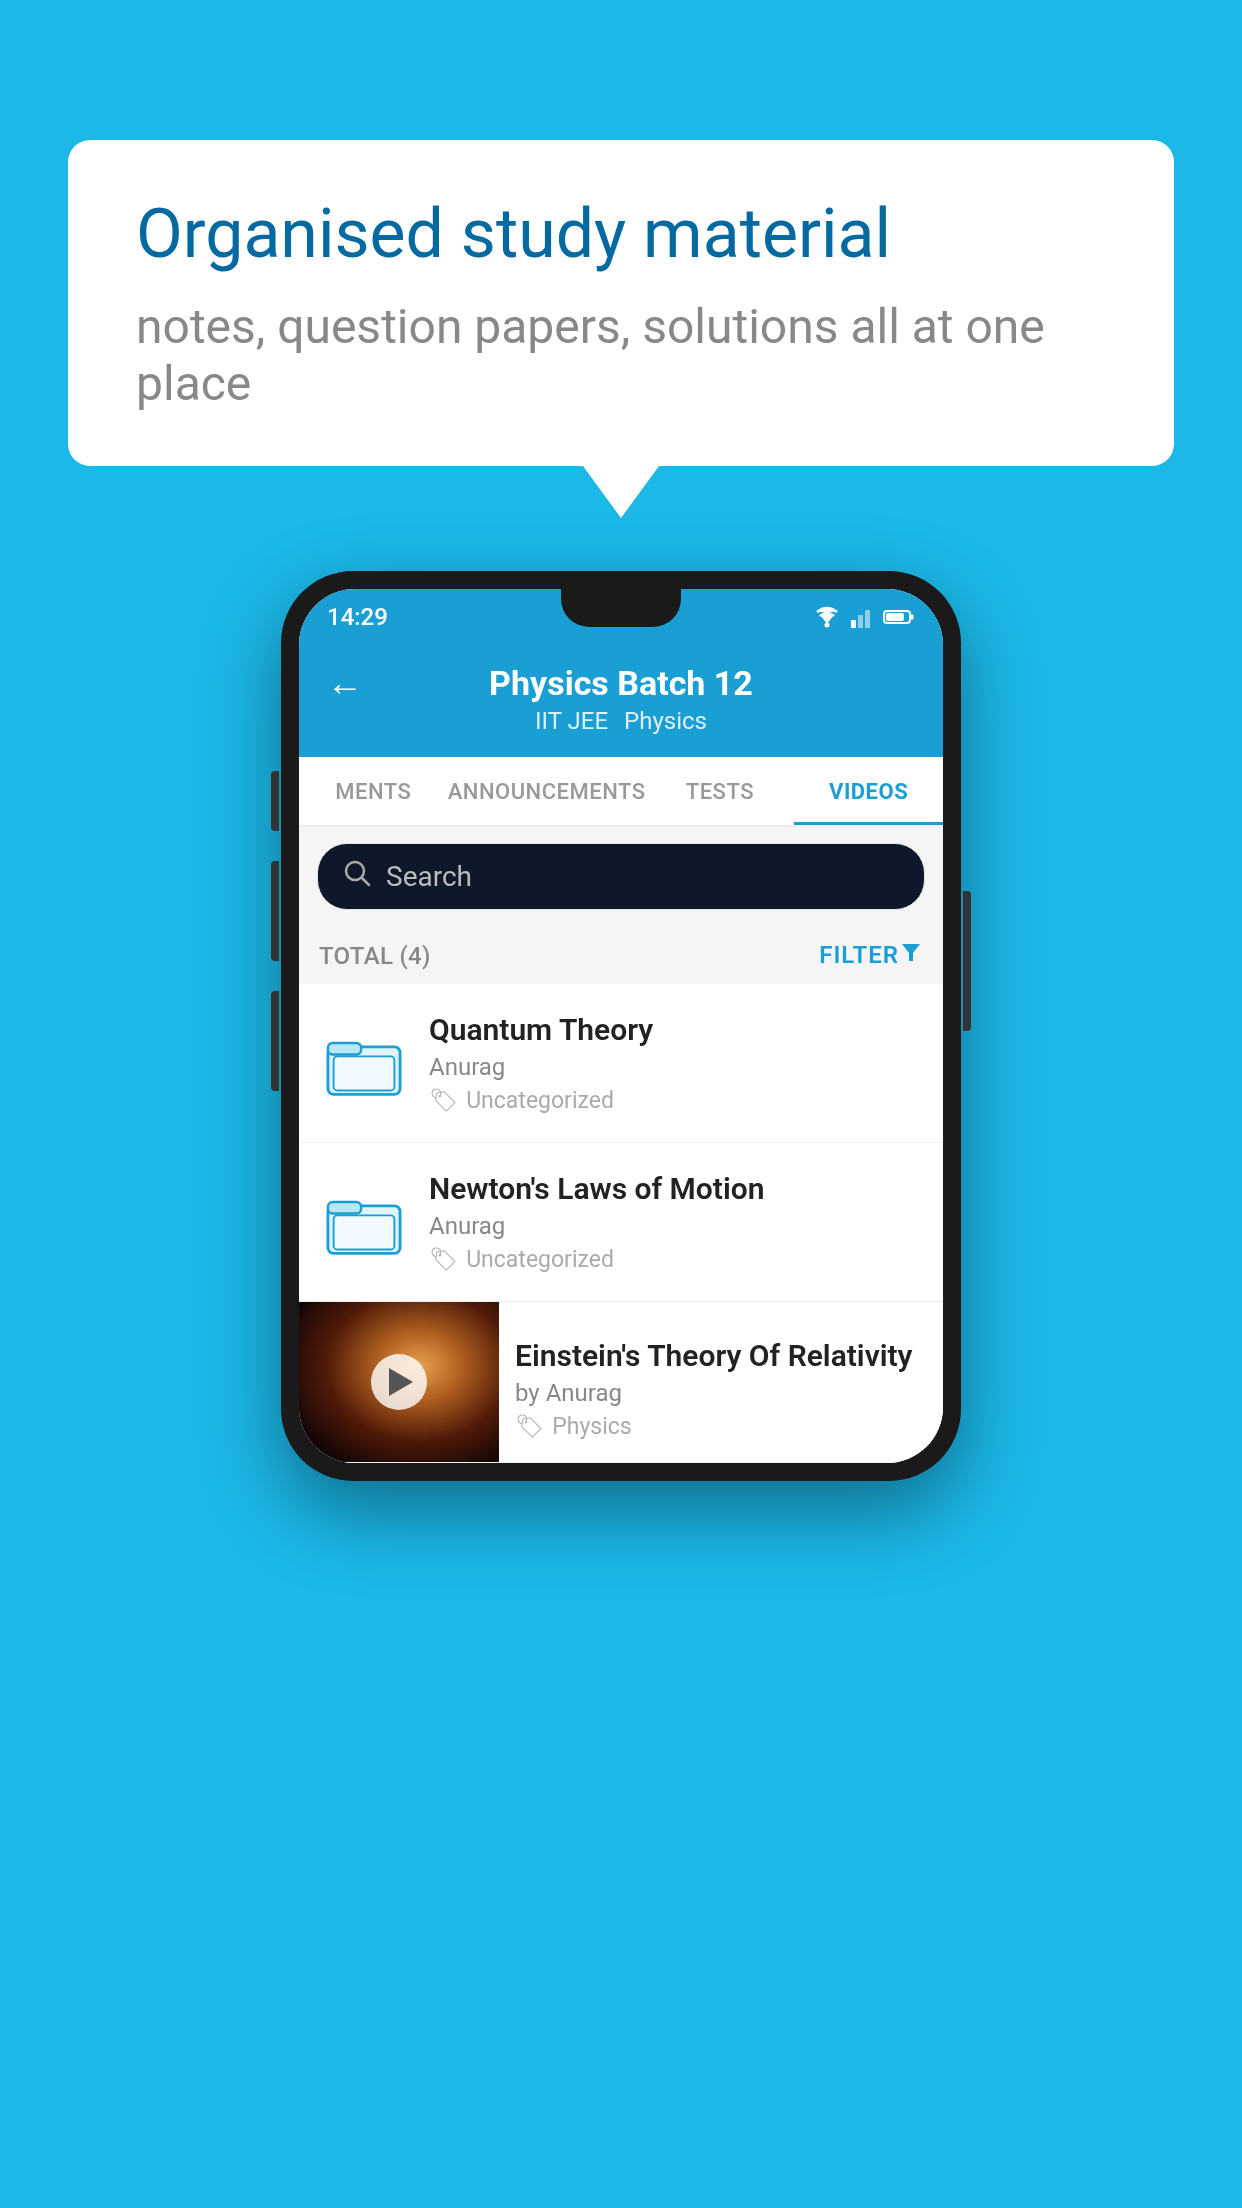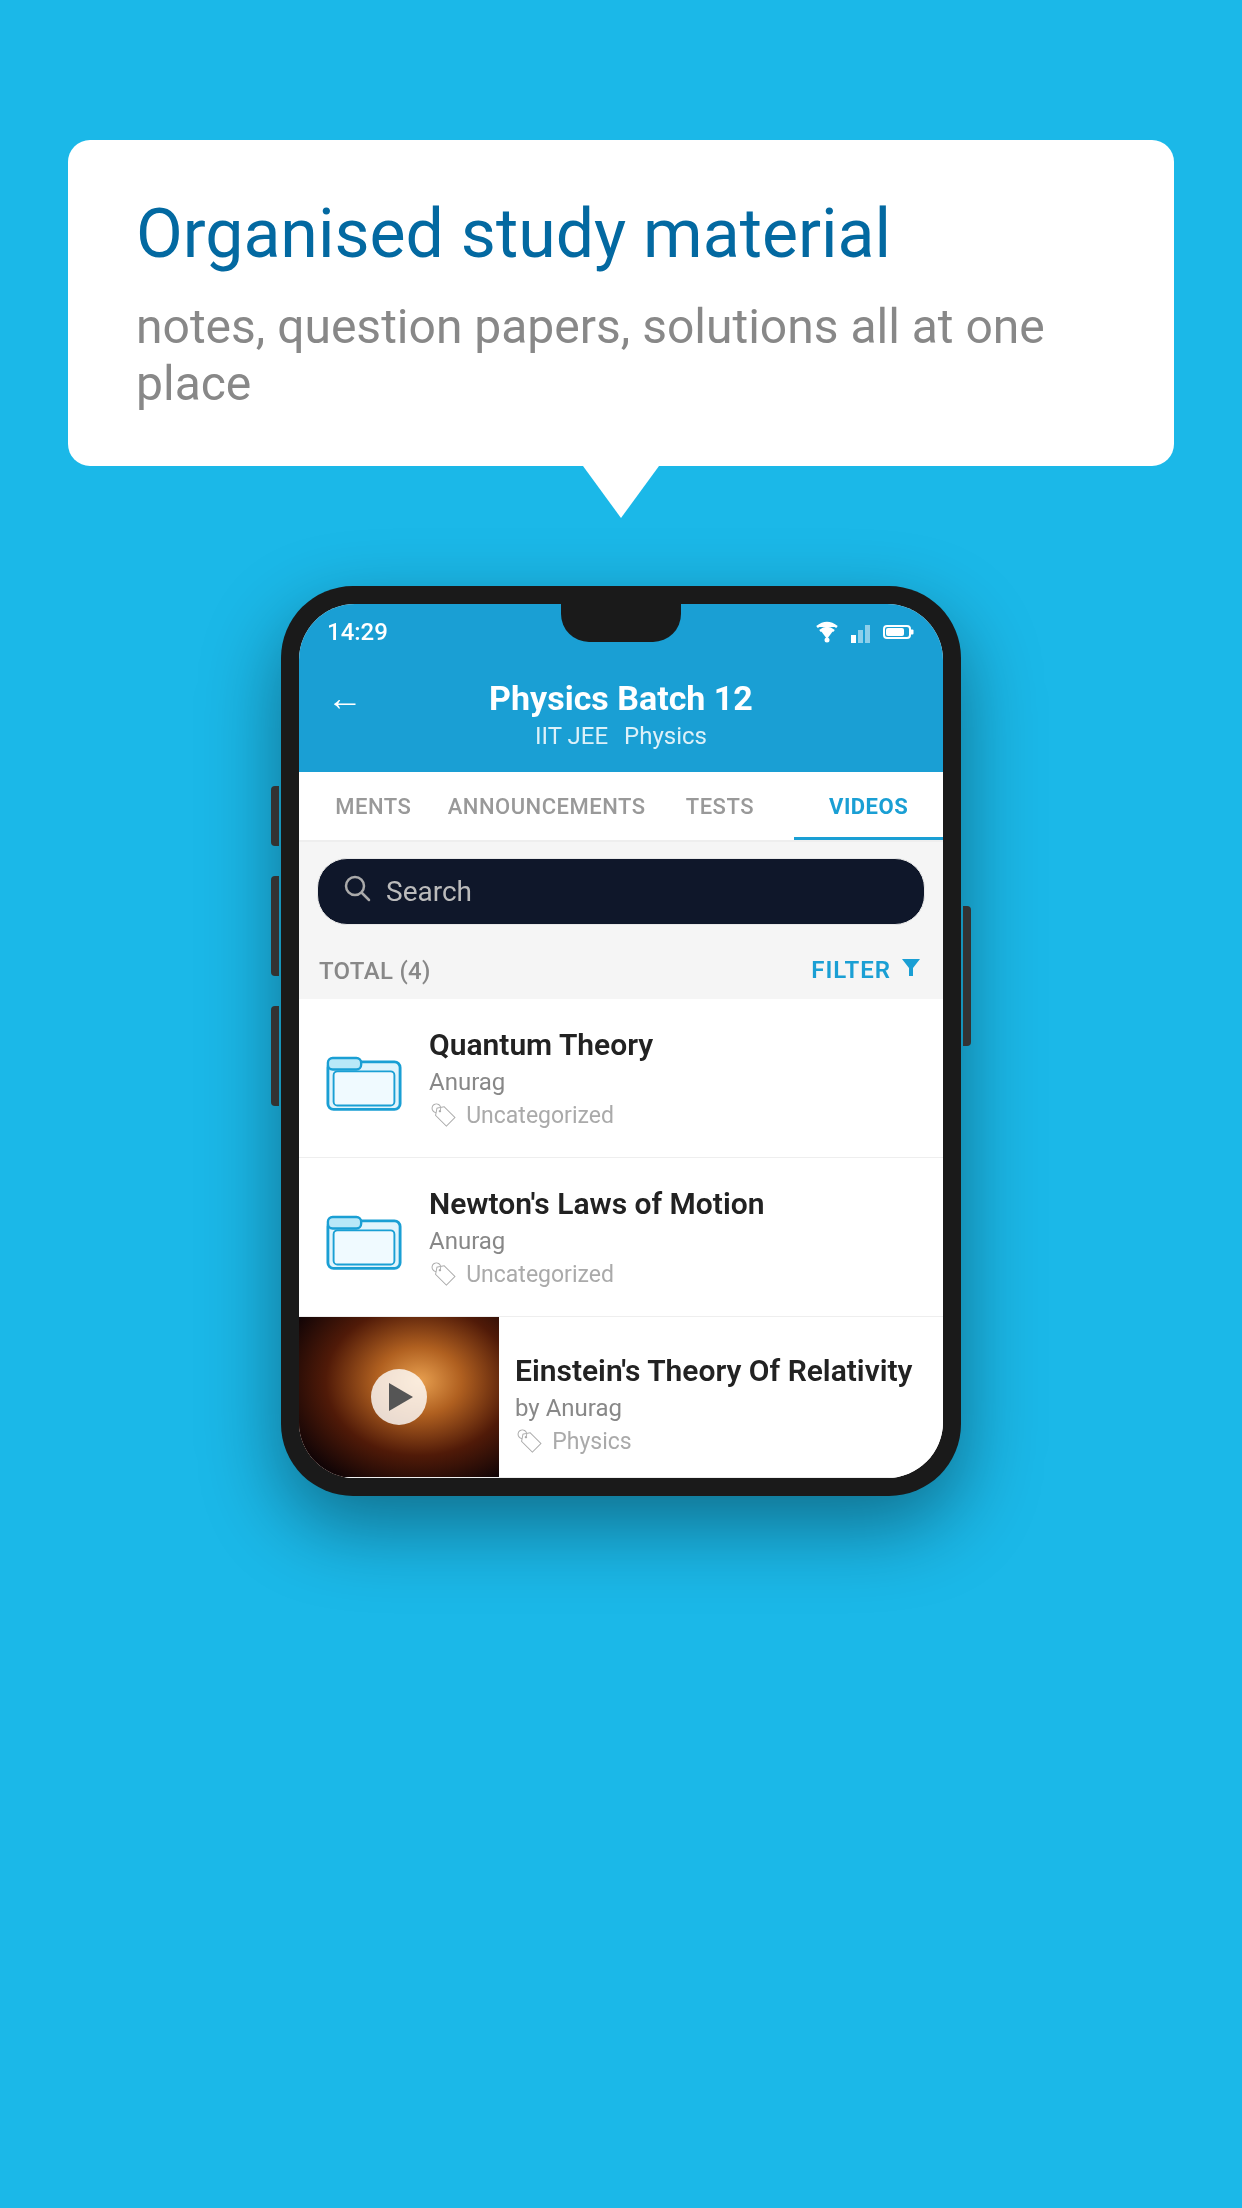--- a/index.html
+++ b/index.html
@@ -49,21 +49,21 @@
       width: 0;
       height: 0;
       border-left: 38px solid transparent;
       border-right: 38px solid transparent;
       border-top: 52px solid #fff;
     }
 
     
     .phone-wrapper {
       position: absolute;
-      top: 586px;
+      top: 571px;
       left: 50%;
       transform: translateX(-50%);
       width: 680px;
     }
 
     .phone-outer {
       background: #1a1a1a;
       border-radius: 72px;
       padding: 18px;
       box-shadow: 0 30px 80px rgba(0,0,0,0.4);
@@ -229,21 +229,21 @@
     .total-label {
       color: #888;
       font-size: 24px;
       font-weight: 500;
       letter-spacing: 0.3px;
     }
 
     .filter-btn {
       display: flex;
       align-items: center;
-      gap: 8px;
+      gap: 0;
       color: #1a9fd4;
       font-size: 24px;
       font-weight: 600;
       cursor: pointer;
       letter-spacing: 1px;
     }
 
     
     .video-list {
       background: #fff;

